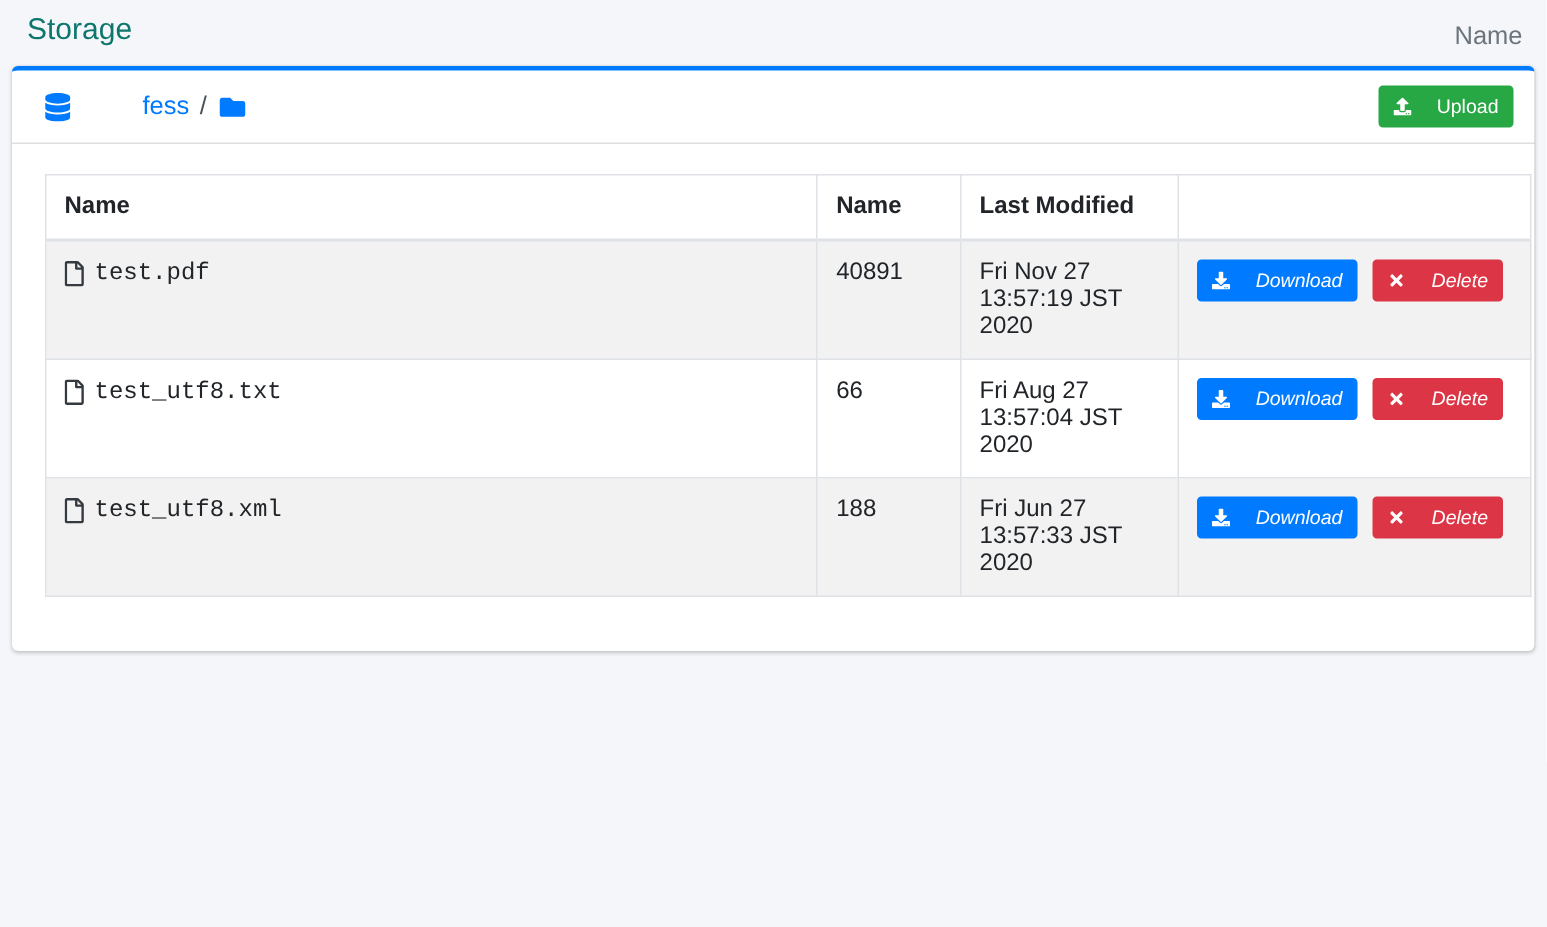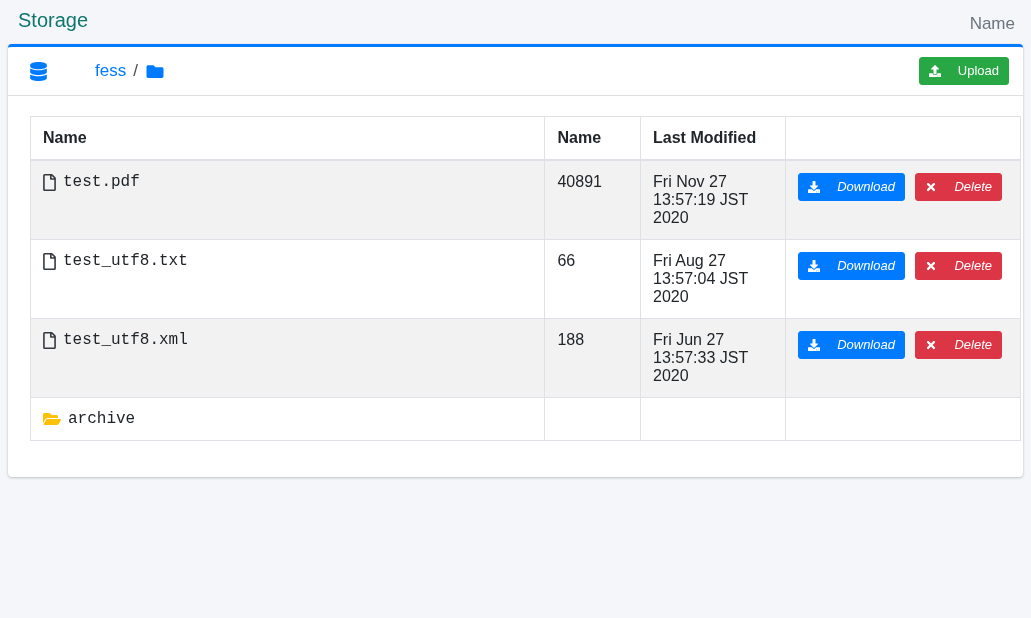--- a/index.html
+++ b/index.html
@@ -277,33 +277,17 @@
         <span class="icon">
           <svg viewBox="0 0 352 512">
                     <path d="M242.72 256l100.07-100.07c12.28-12.28 12.28-32.19 0-44.48l-22.24-22.24c-12.28-12.28-32.19-12.28-44.48 0L176 189.28 75.93 89.21c-12.28-12.28-32.19-12.28-44.48 0L9.21 111.45c-12.28 12.28-12.28 32.19 0 44.48L109.28 256 9.21 356.07c-12.28 12.28-12.28 32.19 0 44.48l22.24 22.24c12.28 12.28 32.2 12.28 44.48 0L176 322.72l100.07 100.07c12.28 12.28 32.2 12.28 44.48 0l22.24-22.24c12.28-12.28 12.28-32.19 0-44.48L242.72 256z"></path>
                   </svg>
         </span>
         <span>Delete</span>
       </button>
     </td>
   </tr>
 
-  <tr>
-    <td>
-      <span class="name-cell">
-
-        <span class="icon folder-glyph">
-          <svg viewBox="0 0 576 512">
-                    <path d="M572.694 292.093L500.27 416.248A63.997 63.997 0 0 1 444.989 448H45.025c-18.523 0-30.064-20.093-20.731-36.093l72.424-124.155A64 64 0 0 1 152 256h399.964c18.523 0 30.064 20.093 20.73 36.093zM152 224h328v-48c0-26.51-21.49-48-48-48H272l-64-64H48C21.49 64 0 85.49 0 112v278.046l69.077-118.418C86.214 242.25 117.989 224 152 224z"></path>
-                  </svg>
-        </span>
-        <span>archive</span>
-      </span>
-    </td>
-    <td></td>
-    <td></td>
-    <td class="actions-cell"></td>
-  </tr>
 
 </tbody>
     </table>
   </div>
 </div>
 
 </body></html>

